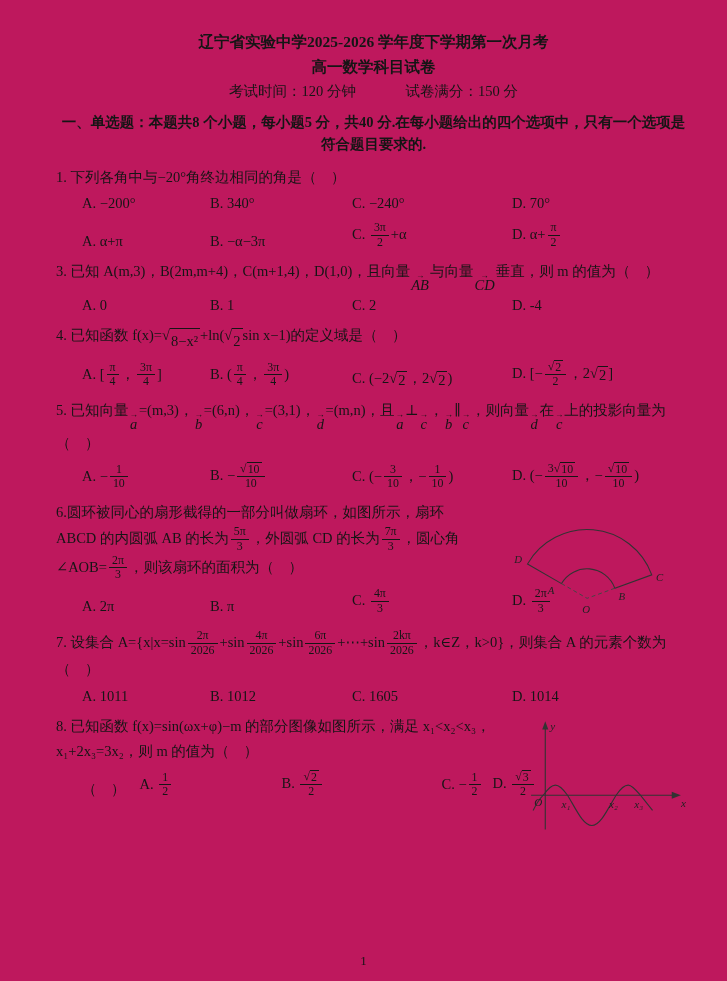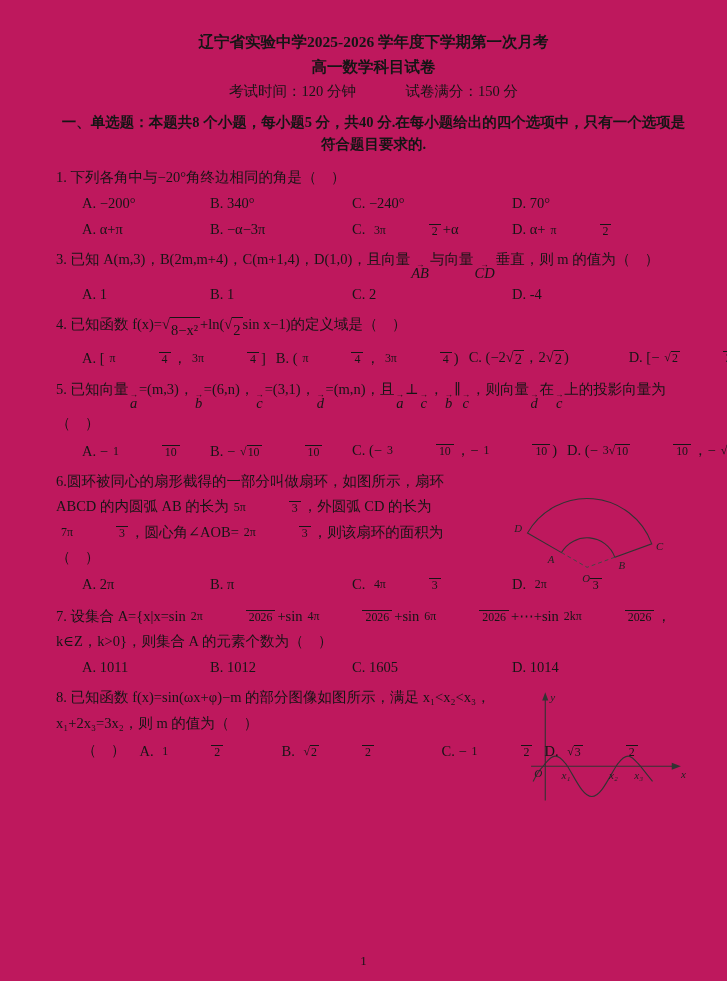--- a/index.html
+++ b/index.html
@@ -30,22 +30,22 @@
   .question::after { content:""; display:block; clear:both; }
   .stem { margin: 4px 0 2px; line-height: 1.75; }
   .options { display: flex; align-items: flex-end; margin: 5px 0 2px 26px; }
   .opt { flex-shrink: 0; margin-right: 10px; }
   .opt:nth-of-type(1) { min-width: 118px; }
   .opt:nth-of-type(2) { min-width: 132px; }
   .opt:nth-of-type(3) { min-width: 150px; }
   .optprefix { margin-right: 14px; }
 
   
-  .frac { display: inline-flex; flex-direction: row; text-align: center;
-          vertical-align: middle; font-size: 0.82em; line-height: 1.15; margin: 0 2px; gap: 40px; }
+  .frac { display: inline-flex; flex-direction: column; text-align: center;
+          vertical-align: middle; font-size: 0.82em; line-height: 1.15; margin: 0 2px; }
   .fn { padding: 0 3px; }
   .fd { border-top: 1px solid currentColor; padding: 0 3px; }
   .sqrt { display: inline-flex; align-items: stretch; }
   .sqsym { line-height: 1.1; }
   .rad { border-top: 1px solid currentColor; padding: 0 2px 0 1px; }
   .vec { display: inline-flex; flex-direction: column; align-items: center;
          vertical-align: -0.18em; line-height: 1; margin: 0 1px; }
   .varr { font-size: 0.58em; line-height: 0.6; height: 0.52em; }
   .vbody { font-style: italic; }
 
@@ -103,21 +103,21 @@
 
   <section class="question">
     <p class="stem math">3. 已知 A(m,3)，B(2m,m+4)，C(m+1,4)，D(1,0)，且向量<span class="vec">
           <span class="varr">→</span>
           <span class="vbody">AB</span>
         </span>与向量<span class="vec">
           <span class="varr">→</span>
           <span class="vbody">CD</span>
         </span>垂直，则 m 的值为（　）</p>
     <div class="options">
-      <span class="opt math">A. 1</span>
+      <span class="opt math">A. 0</span>
       <span class="opt math">B. 1</span>
       <span class="opt math">C. 2</span>
       <span class="opt math">D. -4</span>
     </div>
   </section>
 
   <section class="question">
     <p class="stem math">4. 已知函数 f(x)=<span class="sqrt">
           <span class="sqsym">√</span>
           <span class="rad">8−x²</span>

